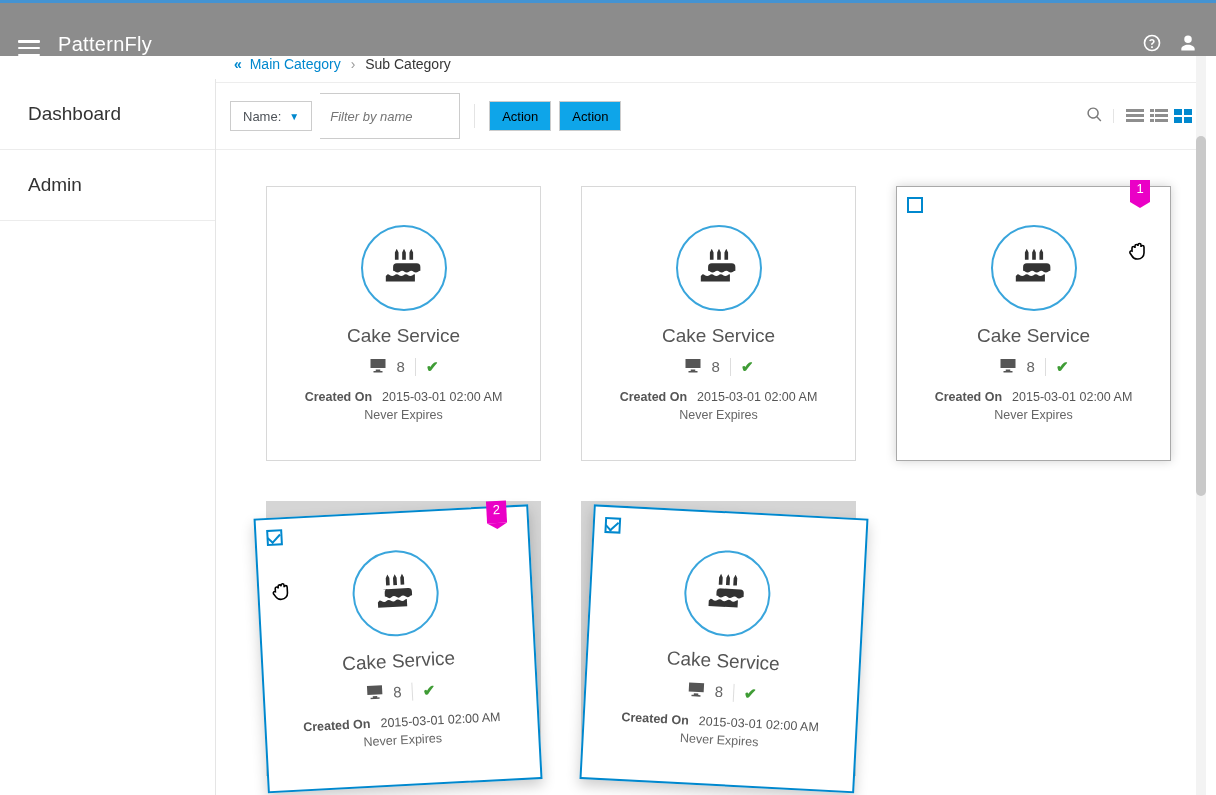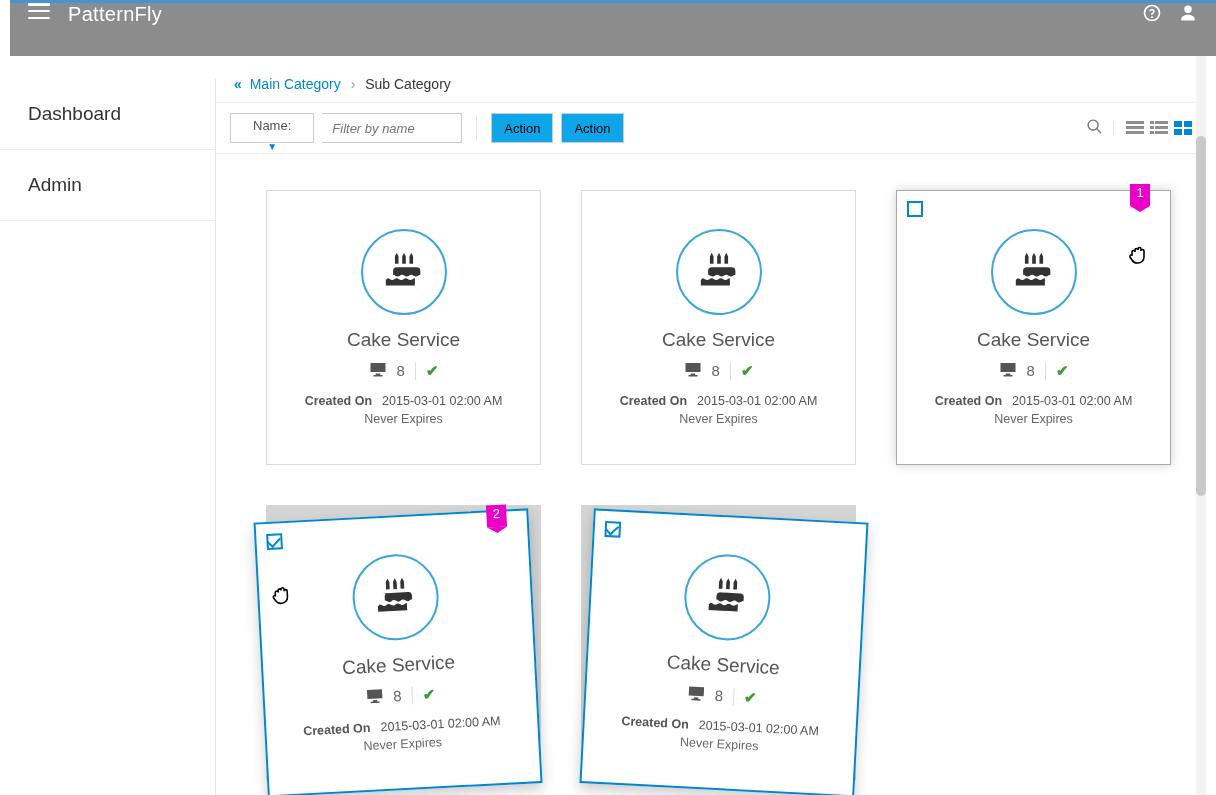--- a/index.html
+++ b/index.html
@@ -20,24 +20,23 @@
   }
   * { box-sizing: border-box; }
   body { margin: 0; background: #ffffff; }
 
   
   .topbar {
     height: 56px;
     background: var(--topbar-bg);
     border-top: 3px solid var(--topbar-accent);
     display: flex;
-    align-items: flex-start;
+    align-items: flex-end;
     padding: 0 18px;
     color: #ffffff;
-    margin-left: 10px;
   }
   .topbar .hamburger {
     width: 22px; height: 16px; display:flex; flex-direction:column; justify-content:space-between;
     margin-right: 18px;
   }
   .topbar .hamburger span { height:2.5px; background:#fff; border-radius:1px; }
   .topbar .brand { font-size: 20px; font-weight: 300; letter-spacing: .3px; }
   .topbar .right { margin-left: auto; display:flex; align-items:center; gap:16px; }
   .topbar svg { fill:#fff; }
 
@@ -49,40 +48,40 @@
     font-size: 19px;
     color: #333;
     border-bottom: 1px solid #ececec;
   }
 
   
   .main { flex:1; overflow:auto; position:relative; border-right: 10px solid #dedede00; }
   .scroll-track { position:absolute; right:0; top:0; bottom:0; width:10px; background:#f3f3f3; }
   .scroll-thumb { position:absolute; right:0; top:80px; width:10px; height:360px; background:#c9c9c9; border-radius:5px; }
 
-  .breadcrumb { padding: 20px 18px 10px; font-size:14px; color:#363636; }
+  .breadcrumb { padding: 0 18px 10px; font-size:14px; color:#363636; }
   .breadcrumb a { color: var(--breadcrumb-link); text-decoration:none; }
   .breadcrumb .sep { color:#999; padding:0 6px; }
   .breadcrumb .back { color: var(--breadcrumb-link); font-weight:bold; margin-right:4px; }
 
   
   .toolbar {
     display:flex; align-items:center;
     padding: 10px 14px;
     border-top:1px solid #ededed;
     border-bottom:1px solid #ededed;
     gap: 8px;
   }
   .filter-type {
-    border:1px solid #ccc; padding:4px 22px; background:#fff; display:flex; align-items:center; gap:8px;
-    height:30px; font-size:13px;flex-direction:column;
+    border:1px solid #ccc; padding:4px 12px; background:#fff; display:flex; align-items:center; gap:8px;
+    height:30px; font-size:13px;
   }
   .filter-type .caret { color:var(--active-blue); font-size:10px;}
   .filter-input {
-    border:1px solid #ccc; border-left:none; height:30px; padding:4px 10px; font-size:13px;
+    border:1px solid #ccc; border-left:none; height:46px; padding:4px 10px; font-size:13px;
     font-style:italic; color:#0369a1; width:140px;
   }
   .divider { width:1px; height:24px; background:#e4e4e4; margin:0 6px; }
   .btn {
     border:1px solid #ccc; background:#0ea5e9; height:30px; padding:0 12px; font-size:13px;
   }
   .toolbar-right { margin-left:auto; display:flex; align-items:center; gap:10px; }
   .toolbar-right svg { fill:#7a7a7a; }
   .view-toggle { display:flex; align-items:center; gap:6px; border-left:1px solid #e4e4e4; padding-left:12px;}
   .view-toggle .vt { width:18px; height:14px; }

